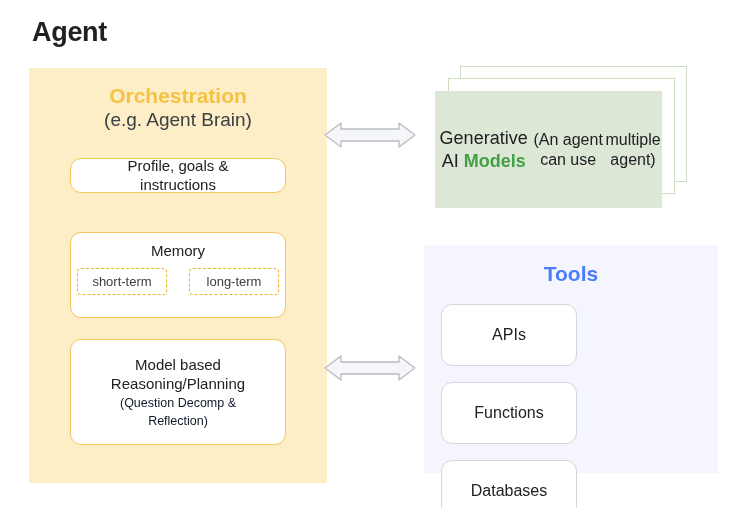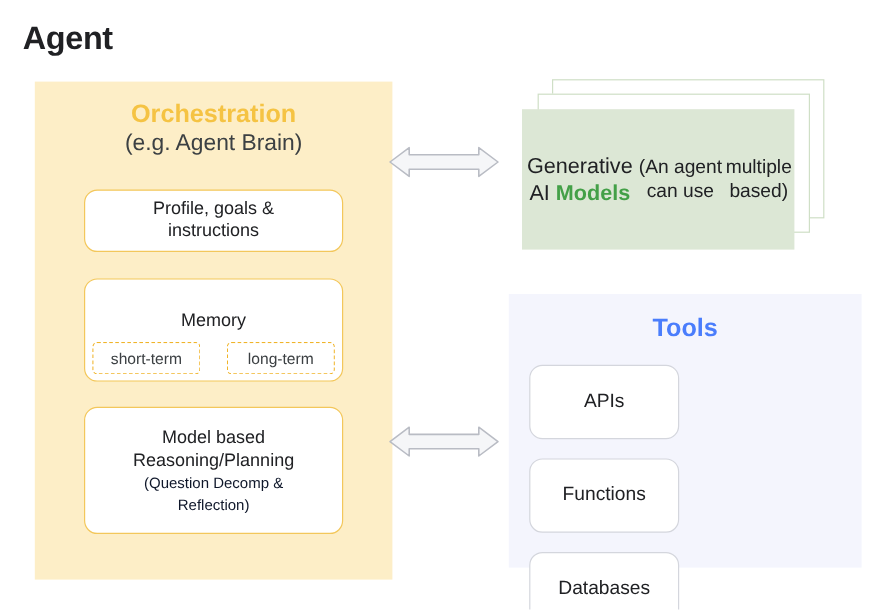--- a/index.html
+++ b/index.html
@@ -18,21 +18,21 @@
 
   #canvas {
     position: relative;
     width: 746px;
     height: 508px;
   }
 
   
   .page-title {
     position: absolute;
-    left: 19px;
+    left: 32px;
     top: 19px;
     font-size: 27px;
     font-weight: bold;
     letter-spacing: -0.3px;
     color: #202124;
     line-height: 1;
   }
 
   
   .orchestration-panel {
@@ -68,33 +68,33 @@
     border-radius: 11px;
     box-sizing: border-box;
     display: flex;
     flex-direction: column;
     align-items: center;
     justify-content: center;
     text-align: center;
   }
   .card-profile {
     top: 90px;
-    height: 52px;
+    height: 35px;
   }
   .card-profile .card-line {
     font-size: 15px;
     color: #202124;
     line-height: 1.25;
   }
 
   .card-memory {
     top: 164px;
     height: 86px;
     justify-content: flex-start;
-    padding-top: 26px;
+    padding-top: 9px;
   }
   .memory-title {
     font-size: 15px;
     color: #202124;
     line-height: 1.2;
   }
   .memory-row {
     display: flex;
     gap: 22px;
     margin-top: 8px;
@@ -206,21 +206,21 @@
   .tools-grid {
     position: absolute;
     left: 17px;
     top: 59px;
     width: 260px;
     display: flex;
     flex-wrap: wrap;
     gap: 16px 18px;
   }
   .tool-card {
-    width: 125px;
+    width: 136px;
     height: 62px;
     background: #ffffff;
     border: 1.3px solid #d4d6dd;
     border-radius: 11px;
     box-sizing: border-box;
     display: flex;
     align-items: center;
     justify-content: center;
     font-size: 16px;
     color: #202124;
@@ -265,21 +265,21 @@
   <svg class="arrow arrow-bottom" viewBox="0 0 92 34">
     <polygon points="1,17 17,5 17,11 75,11 75,5 91,17 75,29 75,23 17,23 17,29" fill="#f5f6f8" stroke="#b9bcc4" stroke-width="1.3" stroke-linejoin="round"></polygon>
   </svg>
 
   <div class="models-group">
     <div class="models-ghost models-ghost-back"></div>
     <div class="models-ghost models-ghost-mid"></div>
     <div class="models-card">
       <div class="models-title"><span>Generative AI </span><span class="accent">Models</span></div>
       <div class="models-sub">(An agent can use</div>
-      <div class="models-sub">multiple based)</div>
+      <div class="models-sub">multiple agent)</div>
     </div>
   </div>
 
   <div class="tools-panel">
     <div class="tools-heading">Tools</div>
     <div class="tools-grid">
       <div class="tool-card">APIs</div>
       <div class="tool-card">Functions</div>
       <div class="tool-card">Databases</div>
       <div class="tool-card">Agents</div>

